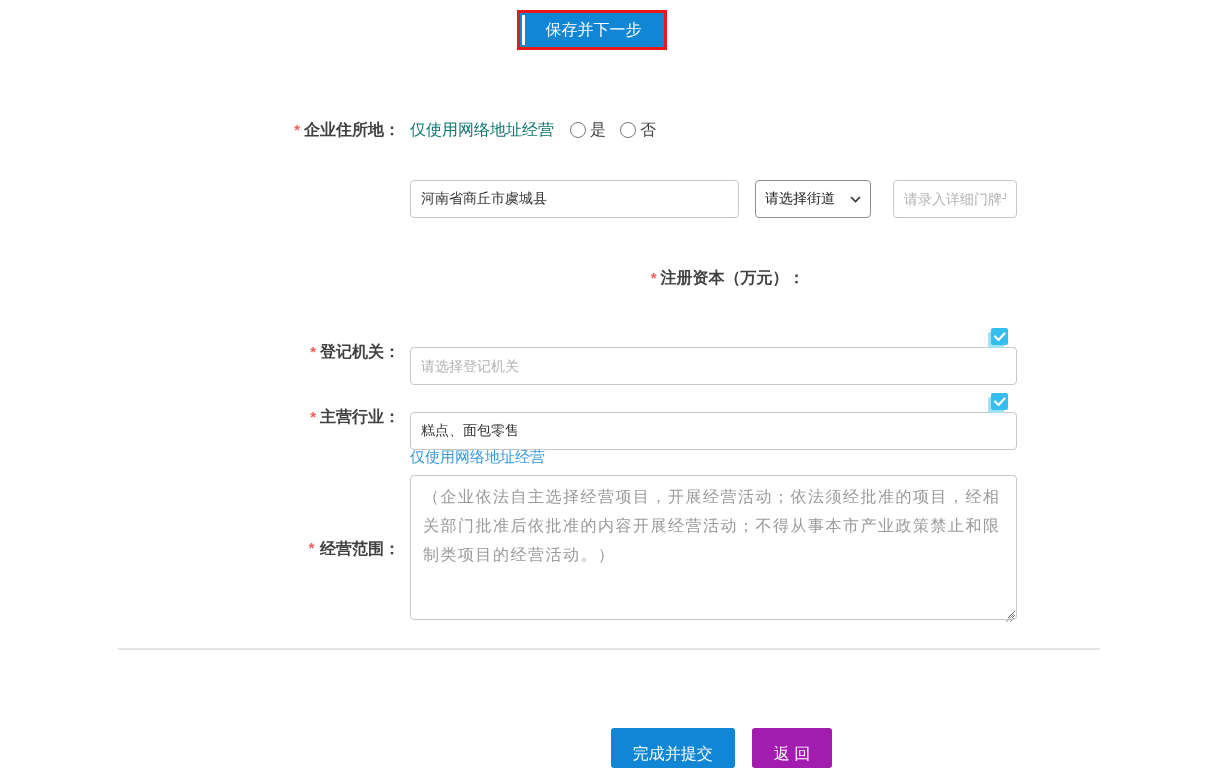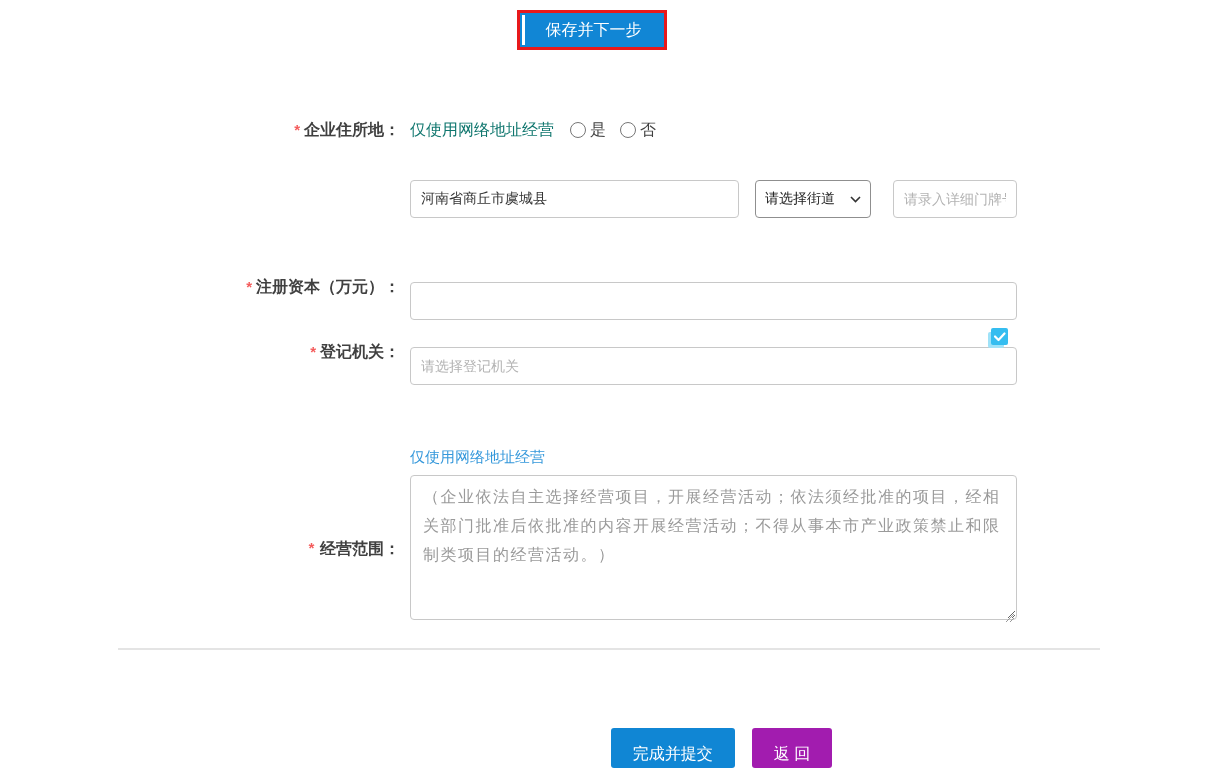--- a/index.html
+++ b/index.html
@@ -58,21 +58,21 @@
     justify-content:center; gap:17px; }
   .btn { height:40px; padding:16px 22px; border:none; border-radius:3px; color:#fff;
     font-size:16px; font-family:inherit; cursor:pointer; }
   .btn-blue { background:#1086d4; }
   .btn-green { background:#a21caf; }
 
   
   #row-residence { top:115px; height:30px; }
   #row-address   { top:180px; height:38px; }
   #row-note      { top:228px; height:22px; }
-  #row-capital   { top:268px; height:38px; }
+  #row-capital   { top:268px; height:38px;flex-direction:column; }
   #row-authority { top:333px; height:38px; }
   #row-industry  { top:398px; height:38px; }
   #row-link      { top:446px; height:22px; }
   #row-scope     { top:477px; height:145px;font-family:Liberation Mono, monospace; }
 </style>
 </head>
 <body>
 
 <div class="page">
 
@@ -132,20 +132,35 @@
         <input class="txt-input wide" placeholder="请选择登记机关" style="">
         <svg class="field-icon" viewBox="0 0 24 24">
           <rect x="2" y="6" width="16" height="16" rx="2" fill="#9fe2f8"></rect>
           <rect x="5" y="2" width="17" height="17" rx="2" fill="#35bdf0"></rect>
           <path d="M9 10.5 L12.5 14 L18.5 7.5" fill="none" stroke="#ffffff" stroke-width="2.2" stroke-linecap="round" stroke-linejoin="round"></path>
         </svg>
       </div>
     </div>
   </div>
 
+  <div class="row" id="row-industry">
+    <div class="label-col">
+      <span class="req">*</span><span>主营行业：</span>
+    </div>
+    <div class="content-col">
+      <div class="wide-wrap">
+        <input class="txt-input wide" value="糕点、面包零售" style="">
+        <svg class="field-icon" viewBox="0 0 24 24">
+          <rect x="2" y="6" width="16" height="16" rx="2" fill="#9fe2f8"></rect>
+          <rect x="5" y="2" width="17" height="17" rx="2" fill="#35bdf0"></rect>
+          <path d="M9 10.5 L12.5 14 L18.5 7.5" fill="none" stroke="#ffffff" stroke-width="2.2" stroke-linecap="round" stroke-linejoin="round"></path>
+        </svg>
+      </div>
+    </div>
+  </div>
 
   <div class="row" id="row-link">
     <div class="label-col"></div>
     <div class="content-col">
       <a class="link">仅使用网络地址经营</a>
     </div>
   </div>
 
   <div class="row" id="row-scope">
     <div class="label-col">

